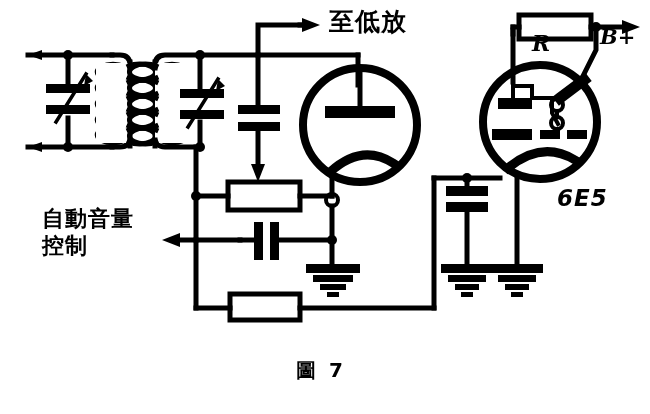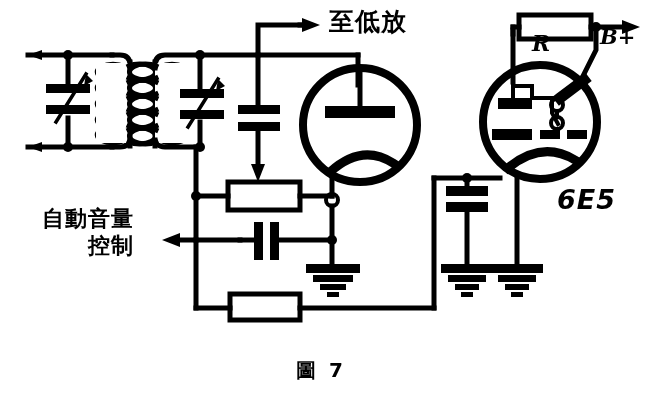--- a/index.html
+++ b/index.html
@@ -42,21 +42,20 @@
   }
   #label-avc {
     left: 42px;
     top: 207px;
     font-size: 22px;
     letter-spacing: 1px;
   }
   #label-avc .line2 {
     display: block;
     margin-top: 4px;
-    text-align: right;
   }
   #label-fig {
     left: 296px;
     top: 360px;
     font-size: 20px;
     letter-spacing: 3px;
   }
   #label-r {
     left: 532px;
     top: 32px;
@@ -69,21 +68,21 @@
     left: 600px;
     top: 26px;
     font-size: 21px;
     font-style: italic;
     font-family: "DejaVu Serif", serif;
     font-weight: 700;
   }
   #label-6e5 {
     left: 557px;
     top: 186px;
-    font-size: 27px;
+    font-size: 23px;
     font-style: italic;
     font-family: "DejaVu Sans", sans-serif;
     font-weight: 700;
     letter-spacing: 1px;
   }
 </style>
 </head>
 <body>
 
 <div id="page">

